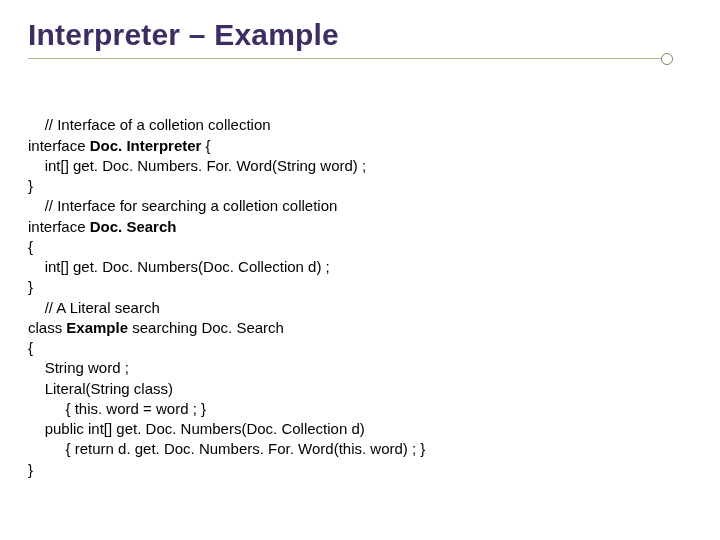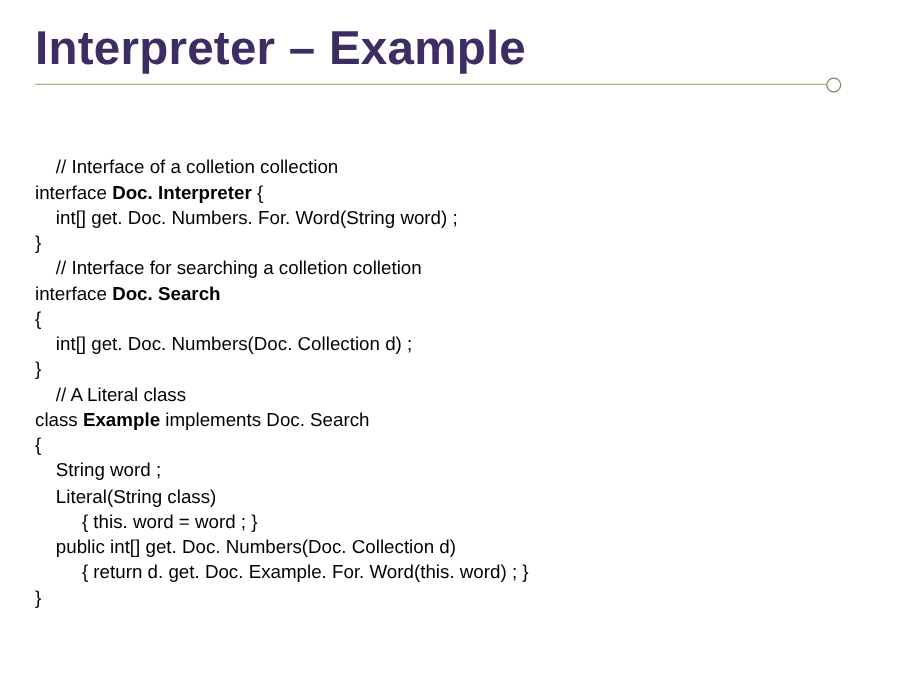--- a/index.html
+++ b/index.html
@@ -13,21 +13,21 @@
   }
   .slide {
     width: 720px;
     height: 540px;
     position: relative;
     box-sizing: border-box;
     padding: 18px 28px;
   }
   .title {
     font-family: Verdana, Geneva, sans-serif;
-    font-size: 38px;
+    font-size: 30px;
     font-weight: bold;
     color: #3d2d63;
     margin: 0 0 6px 0;
     letter-spacing: 0.2px;
   }
   .rule {
     width: 640px;
     height: 0;
     border-top: 1px solid #b9b48a;
     position: relative;
@@ -69,24 +69,24 @@
   <div class="code">
 <span>    // Interface of a colletion collection</span>
 <span><span>interface </span><b>Doc. Interpreter</b><span> {</span></span>
 <span>    int[] get. Doc. Numbers. For. Word(String word) ;</span>
 <span>}</span>
 <span>    // Interface for searching a colletion colletion</span>
 <span><span>interface </span><b>Doc. Search</b></span>
 <span>{</span>
 <span>    int[] get. Doc. Numbers(Doc. Collection d) ;</span>
 <span>}</span>
-<span>    // A Literal class</span>
-<span><span>class </span><b>Example</b><span> implements Doc. Search</span></span>
+<span>    // A Literal search</span>
+<span><span>class </span><b>Example</b><span> searching Doc. Search</span></span>
 <span>{</span>
 <span>    String word ;</span>
 <span>    Literal(String class)</span>
 <span>         { this. word = word ; }</span>
 <span>    public int[] get. Doc. Numbers(Doc. Collection d)</span>
-<span>         { return d. get. Doc. Example. For. Word(this. word) ; }</span>
+<span>         { return d. get. Doc. Numbers. For. Word(this. word) ; }</span>
 <span>}</span>
   </div>
 
 </div>
 
 </body></html>

